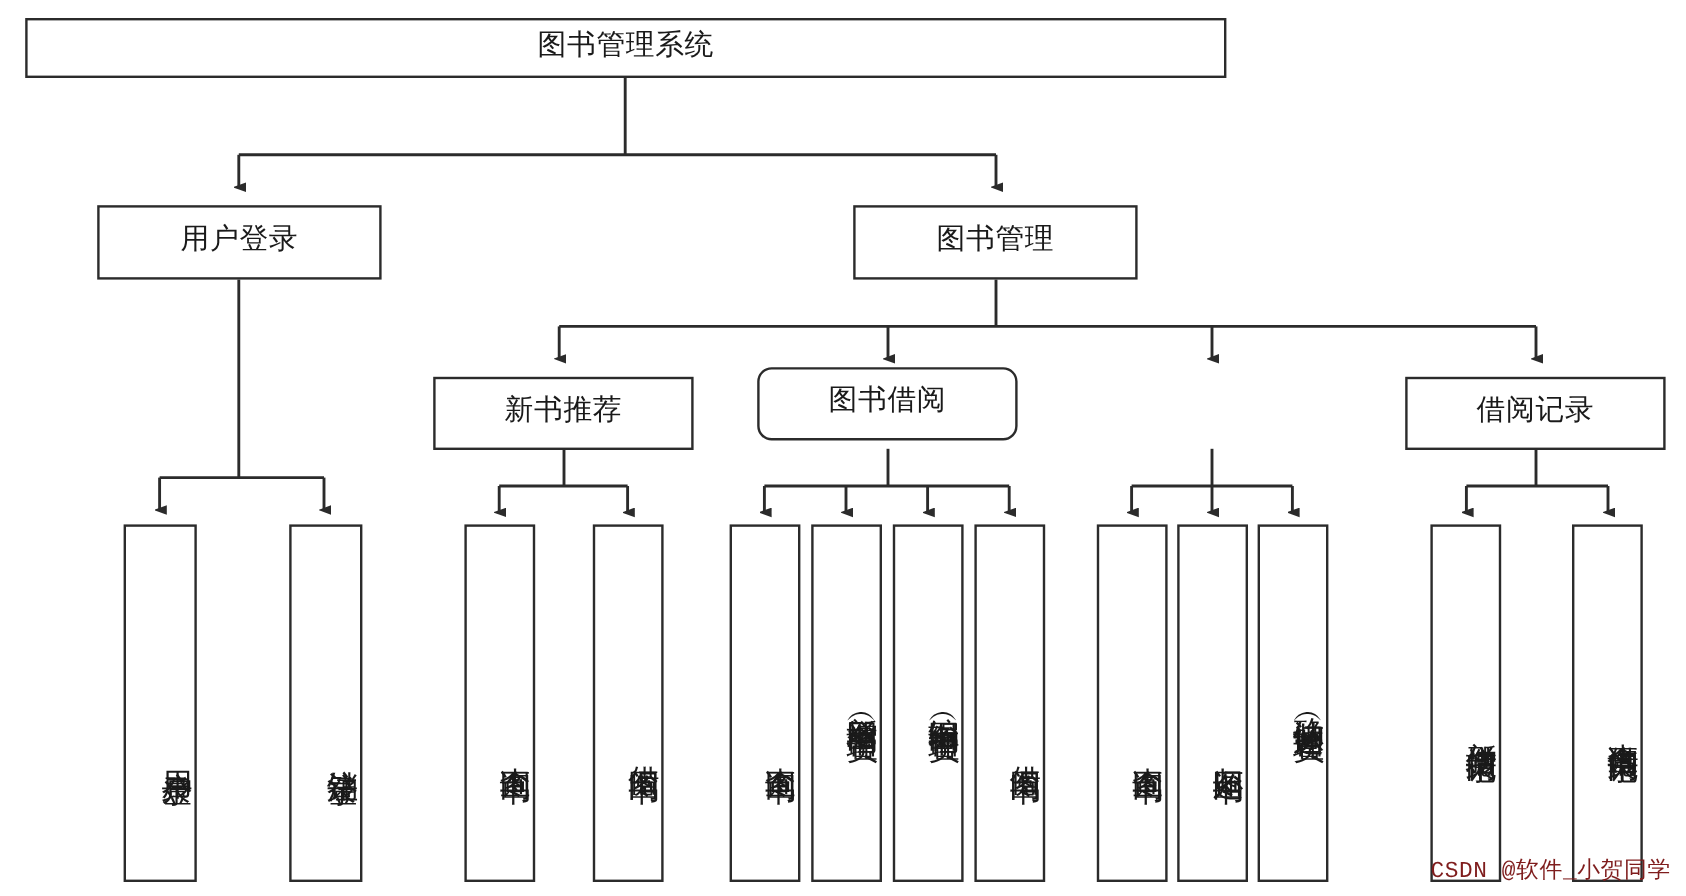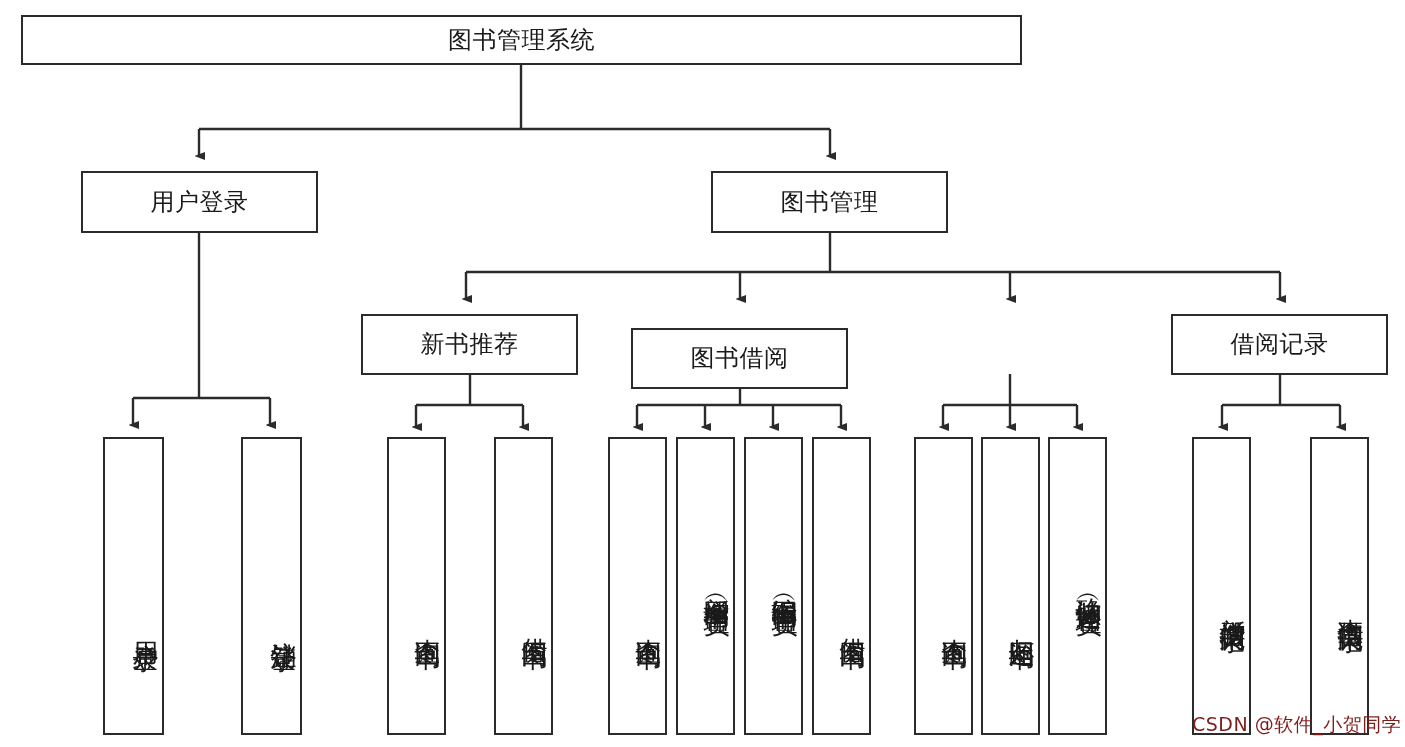--- a/index.html
+++ b/index.html
@@ -9,20 +9,21 @@
   }
   body {
     font-family: "DejaVu Sans", "Liberation Sans", sans-serif;
   }
   #canvas {
     position: relative;
     width: 1405px;
     height: 747px;
     background: #ffffff;
     overflow: hidden;
+    font-family: Liberation Mono, monospace;
   }
   .node {
     position: absolute;
     box-sizing: border-box;
     border: 2px solid #2b2b2b;
     background: #ffffff;
     display: flex;
     align-items: center;
     justify-content: center;
     color: #1a1a1a;
@@ -129,21 +130,21 @@
   <div class="node horizontal" style="left:81px; top:171px; width:237px; height:62px;">
     <span>用户登录</span>
   </div>
   <div class="node horizontal" style="left:361px; top:314px; width:217px; height:61px;">
     <span>新书推荐</span>
   </div>
 
   <div class="node horizontal" style="left:711px; top:171px; width:237px; height:62px;">
     <span>图书管理</span>
   </div>
-  <div class="node horizontal" style="left:631px; top:328px; width:217px; height:61px;">
+  <div class="node horizontal" style="left:631px; top:306px; width:217px; height:61px;border-radius:12px;">
     <span>图书借阅</span>
   </div>
   <div class="node horizontal" style="left:1171px; top:314px; width:217px; height:61px;">
     <span>借阅记录</span>
   </div>
 
   <div class="node vertical" style="left:103px; top:437px; width:61px; height:298px; padding-top:84px;">
     <span class="vtext">用户登录</span>
   </div>
   <div class="node vertical" style="left:241px; top:437px; width:61px; height:298px; padding-top:84px;">

